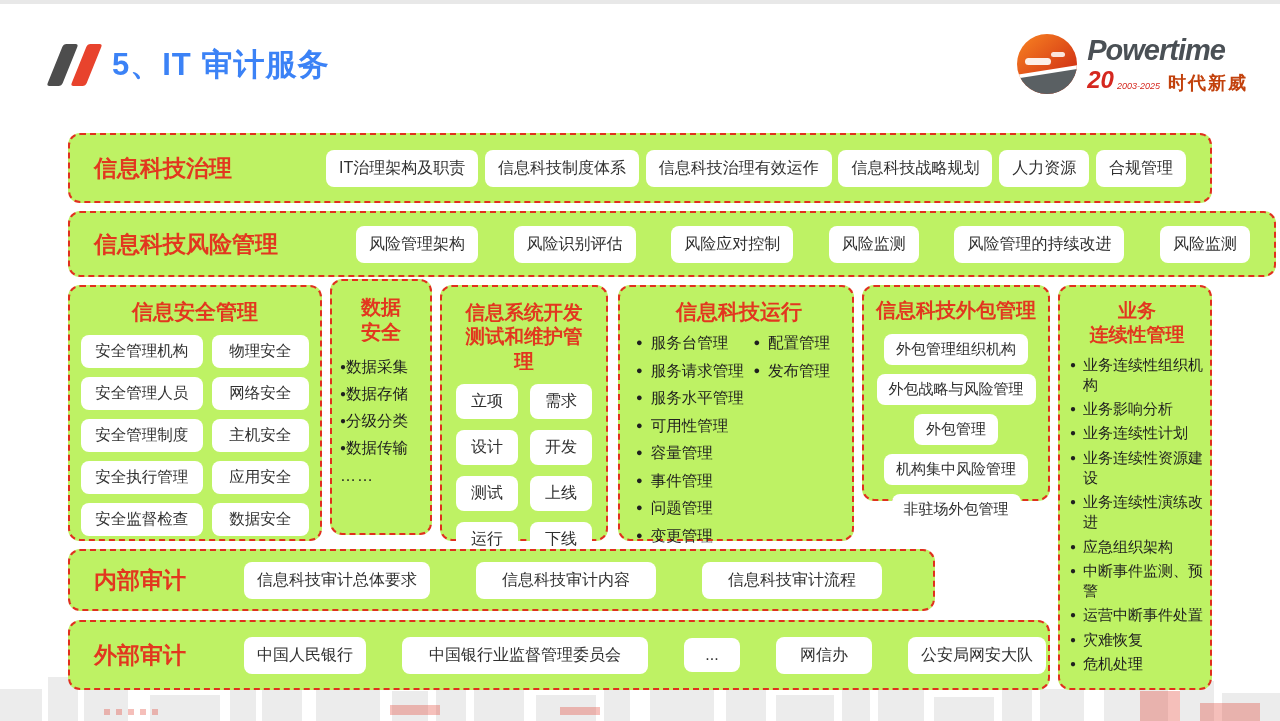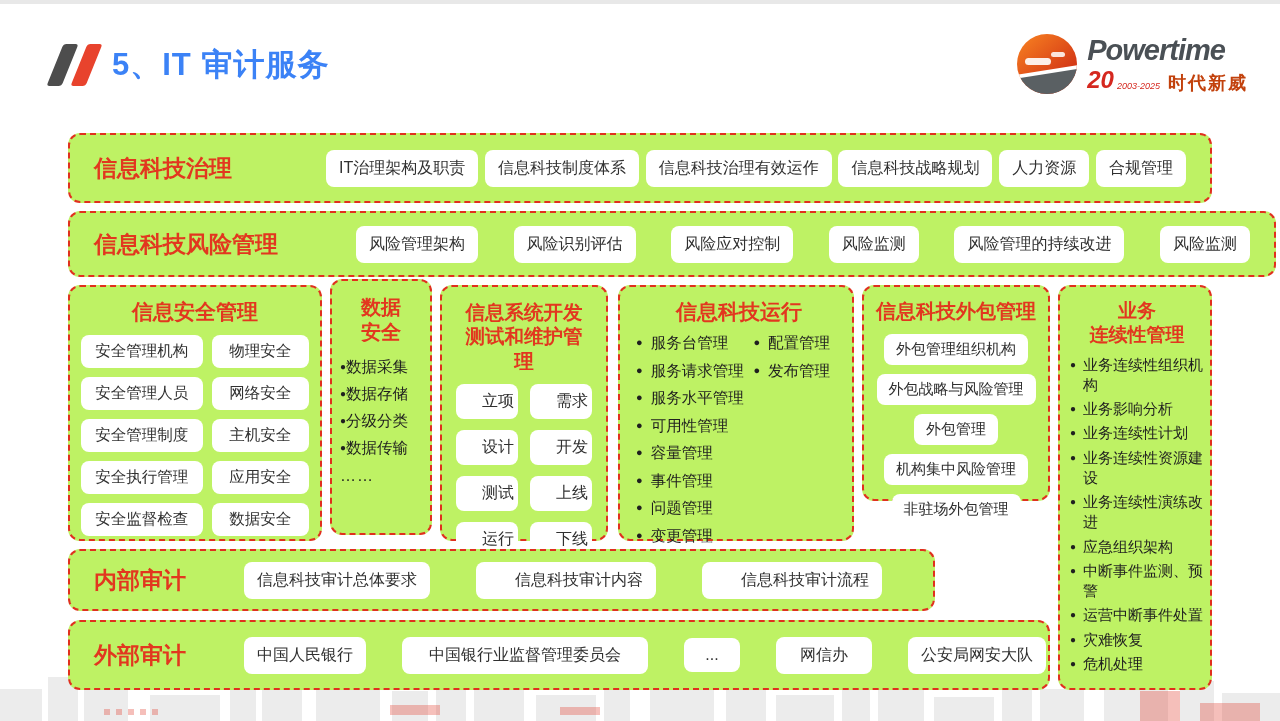--- a/index.html
+++ b/index.html
@@ -68,45 +68,45 @@
   .blist { list-style:none; }
   .blist li { display:flex; align-items:flex-start; color:#1f1f1f; }
   .blist .dot { flex:none; }
   .data-list li { font-size:15.5px; margin-bottom:6px; }
   .data-list .dot { font-size:10px; line-height:20px; }
   .ellipsis { font-size:16px; color:#1f1f1f; letter-spacing:1px; margin-top:2px; }
 
   .sec-dev { left:440px; top:285px; width:168px; height:256px; padding:13px 14px; }
   .sec-dev .col-title { font-size:19.5px; margin-bottom:11px; }
   .dev-grid { display:grid; grid-template-columns:1fr 1fr; gap:11px 12px; }
-  .dev-grid .pill { padding:7px 4px;text-align:right; }
+  .dev-grid .pill { padding:7px 12px; }
 
   .sec-ops { left:618px; top:285px; width:236px; height:256px; padding:12px 10px 8px 16px; }
   .sec-ops .col-title { font-size:21px; margin-bottom:8px; }
   .ops-cols { display:flex; }
   .ops-left { width:57%; }
   .ops-right { width:43%; }
   .ops-list li { font-size:15.5px; margin-bottom:6.5px; }
   .ops-list .dot { font-size:11px; line-height:19px; margin-right:8px; }
 
-  .sec-out { left:862px; top:285px; width:188px; height:216px; padding:12px 10px; }
+  .sec-out { left:862px; top:285px; width:188px; height:216px; padding:12px 10px;font-family:Liberation Mono, monospace; }
   .sec-out .col-title { font-size:20px; margin-bottom:10px; }
   .out-list { display:flex; flex-direction:column; align-items:center; gap:9px; }
   .out-list .pill { font-size:15px; padding:6px 12px; }
 
   .sec-cont { left:1058px; top:285px; width:154px; height:405px; padding:12px 6px 8px 10px; }
   .sec-cont .col-title { font-size:19px; margin-bottom:8px; }
   .cont-list li { font-size:15px; margin-bottom:4px; line-height:1.35; }
   .cont-list .dot { font-size:10px; line-height:20px; margin-right:7px; }
 
   
   .sec-internal { left:68px; top:549px; width:867px; height:62px; }
   .sec-internal .hrow { height:100%; }
   .sec-internal .row-title { width:150px; }
-  .sec-internal .pill { margin-right:46px; min-width:180px;text-align:right; }
+  .sec-internal .pill { margin-right:46px; min-width:180px; }
   .sec-external { left:68px; top:620px; width:982px; height:70px; }
   .sec-external .hrow { height:100%; }
   .sec-external .row-title { width:150px; }
   .sec-external .pill { margin-right:36px; }
   .lrow { display:flex; align-items:center; }
 
   
   .skyline { position:absolute; left:0; bottom:0; width:1280px; height:60px; z-index:0; }
   .panel, .title-row, .logo { z-index:1; }
 </style>

